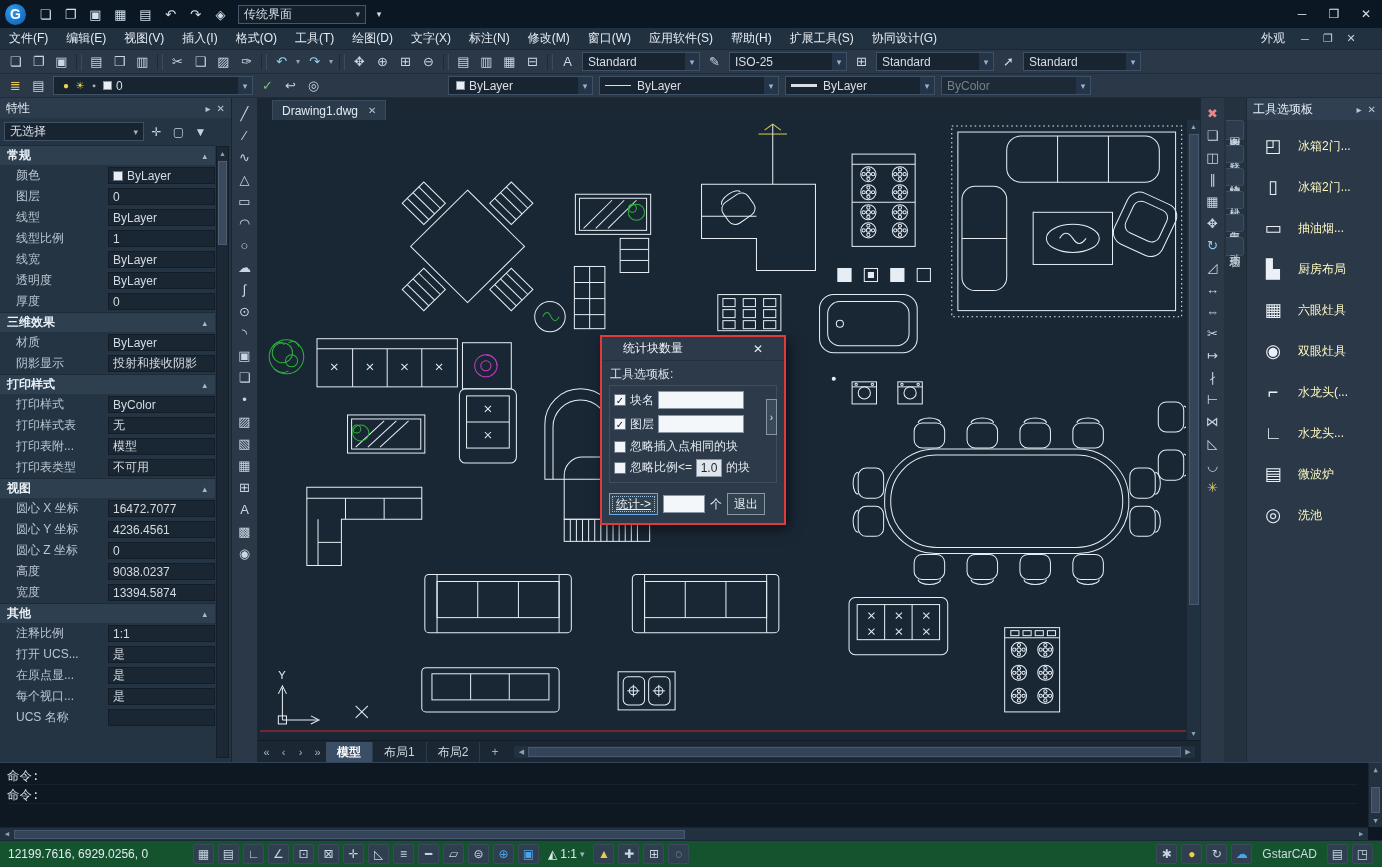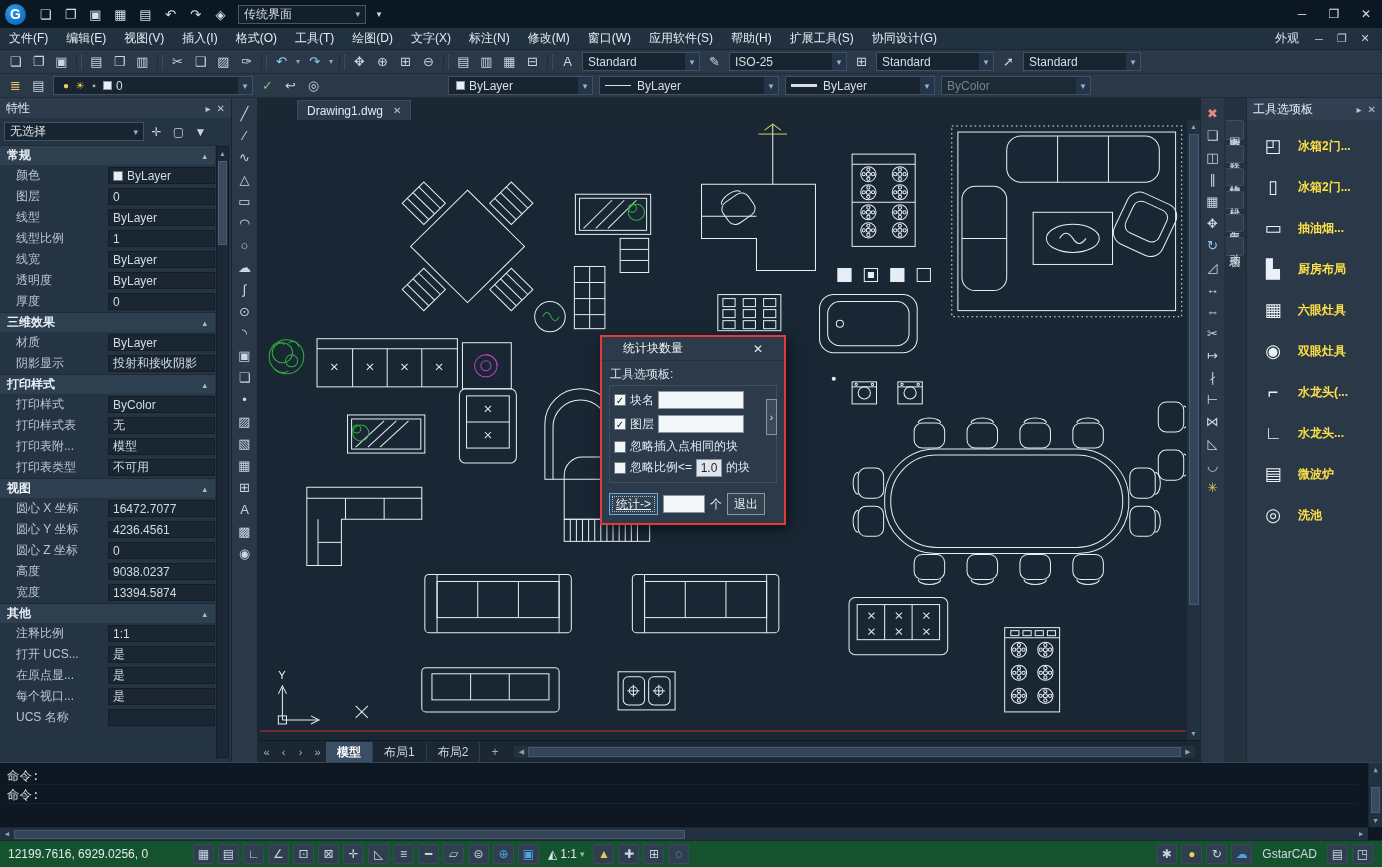--- a/index.html
+++ b/index.html
@@ -14,21 +14,21 @@
   .ticn { width:25px; height:22px; display:flex; align-items:center; justify-content:center; color:#cfe0ef; font-size:13px; cursor:default; }
   .ws-combo { width:128px; height:19px; border:1px solid #44566c; background:#141f2c; display:flex; align-items:center; padding:0 5px; margin:0 5px; color:#d5dee8; }
   .ws-combo .arr { margin-left:auto; font-size:9px; color:#9fb0c2; }
   .tb-title { position:absolute; left:0; right:0; text-align:center; font-size:12.5px; font-weight:bold; color:#eef4fa; pointer-events:none; }
   .tb-right { margin-left:auto; display:flex; z-index:2; }
   .wbtn { width:32px; height:26px; display:flex; align-items:center; justify-content:center; color:#d8e2ec; font-size:12px; }
 
   
   .menubar { height:22px; background:#223140; display:flex; align-items:center; border-bottom:1px solid #1a2735; flex:0 0 auto; }
   .menu-item { padding:0 9px; color:#e4ebf2; white-space:nowrap; }
-  .menubar-right { margin-left:auto; display:flex; align-items:center; padding-right:6px; gap:1px; }
+  .menubar-right { margin-left:auto; display:flex; align-items:center; padding-right:20px; gap:1px; }
   .menubar-right .lab { padding:0 8px; }
   .dwbtn { width:22px; text-align:center; color:#c4cfdb; font-size:11px; }
 
   
   .toolbar { height:24px; background:#2a3848; display:flex; align-items:center; border-bottom:1px solid #202c3a; padding-left:4px; flex:0 0 auto; }
   .icn { width:23px; height:20px; display:flex; align-items:center; justify-content:center; font-size:13px; color:#ccd6e2; }
   .icn.tiny { width:10px; font-size:8px; color:#93a4b6; }
   .icn.sep { width:6px; height:16px; border-left:1px solid #1e2a38; border-right:1px solid #3c4c5e; margin:0 3px; }
   .combo { height:19px; background:#18242f; border:1px solid #3e5064; color:#d6dee8; display:flex; align-items:center; padding-left:5px; margin:0 3px; }
   .combo .arr { margin-left:auto; width:14px; height:100%; background:#253549; color:#9fb0c2; font-size:9px; display:flex; align-items:center; justify-content:center; }
@@ -64,21 +64,21 @@
   .sb-arr { font-size:7px; color:#8fa0b2; height:13px; display:flex; align-items:center; justify-content:center; width:100%; }
   .vthumb { width:9px; height:84px; background:#3a4a5c; border:1px solid #4c5e72; margin-top:1px; }
 
   
   .strip { width:26px; background:#2a3848; border-right:1px solid #1c2834; display:flex; flex-direction:column; align-items:center; padding-top:5px; gap:1px; flex:0 0 auto; }
   .strip.right { border-left:1px solid #1c2834; border-right:none; width:24px; }
   .sicn { width:22px; height:21px; display:flex; align-items:center; justify-content:center; color:#ccd6e2; font-size:13px; }
 
   
   .canvas-wrap { flex:1; display:flex; flex-direction:column; min-width:0; }
-  .doc-tabbar { height:22px; background:#1b2733; display:flex; align-items:flex-end; padding-left:39px; flex:0 0 auto; }
+  .doc-tabbar { height:22px; background:#1b2733; display:flex; align-items:flex-end; padding-left:14px; flex:0 0 auto; }
   .doc-tab { height:20px; background:#2b3b4c; border:1px solid #3a4c5e; border-bottom:none; color:#e2eaf2; display:flex; align-items:center; gap:10px; padding:0 9px; }
   .doc-tab .x { font-size:10px; color:#b7c4d1; }
   .canvas-area { flex:1; position:relative; background:#192735; overflow:hidden; }
   .canvas-area svg { position:absolute; inset:0; width:100%; height:100%; }
   .vsb { position:absolute; right:0; top:0; bottom:0; width:14px; background:#223140; border-left:1px solid #1a2531; display:flex; flex-direction:column; align-items:center; }
   .vsb .vthumb2 { width:10px; flex:0 0 auto; height:76%; background:#34455a; border:1px solid #465970; margin-top:1px; }
 
   .layoutbar { height:22px; background:#1b2733; display:flex; align-items:center; border-top:1px solid #121c27; flex:0 0 auto; }
   .lnav { width:17px; text-align:center; color:#aab8c6; font-size:11px; }
   .lt-tabs { display:flex; height:100%; align-items:center; }
@@ -110,21 +110,21 @@
 
   
   .pal-tabs { width:22px; background:#24323f; display:flex; flex-direction:column; align-items:center; padding-top:22px; gap:5px; flex:0 0 auto; }
   .pal-tab { writing-mode:vertical-rl; text-orientation:upright; font-size:11px; color:#c8d4de; background:#2c3c4c; border:1px solid #3c4e60; border-left:none; padding:7px 1px; border-radius:0 3px 3px 0; letter-spacing:1px; }
   .palette { width:136px; background:#2a3848; border-left:1px solid #1c2834; display:flex; flex-direction:column; flex:0 0 auto; }
   .pal-head { height:22px; background:#304052; display:flex; align-items:center; padding:0 6px; color:#e6edf4; }
   .pal-head .ph-icons { font-size:10px; }
   .pal-items { flex:1; padding:7px 3px; display:flex; flex-direction:column; gap:3px; overflow:hidden; }
   .pal-item { display:flex; align-items:center; gap:6px; height:38px; padding-left:4px; }
   .pal-icon { width:38px; height:30px; display:flex; align-items:center; justify-content:center; color:#eaf0f6; font-size:18px; flex:0 0 auto; }
-  .pal-label { color:#fde047; white-space:nowrap;font-weight:bold; }
+  .pal-label { color:#fef9c3; white-space:nowrap; }
 
   
   .cmd { height:78px; background:#0e1822; border-top:1px solid #32445a; position:relative; font-family:"DejaVu Sans Mono",monospace; font-size:12.5px; color:#d6dfe8; flex:0 0 auto; }
   .cmd-lines { padding:3px 24px 0 7px; }
   .cmd-line { height:19px; line-height:19px; border-bottom:1px solid #16222e; white-space:pre; }
   .cmd-vsb { position:absolute; right:0; top:0; bottom:13px; width:14px; background:#223140; border-left:1px solid #1a2531; display:flex; flex-direction:column; align-items:center; }
   .cmd-vsb .vthumb { height:26px; margin-top:auto; margin-bottom:1px; }
   .cmd-hsb { position:absolute; left:0; right:14px; bottom:0; height:13px; background:#223140; border-top:1px solid #1a2531; display:flex; align-items:center; }
   .cmd-hsb .sb-arr { width:14px; }
   .cmd-hsb .hthumb { width:220px; height:9px; }

